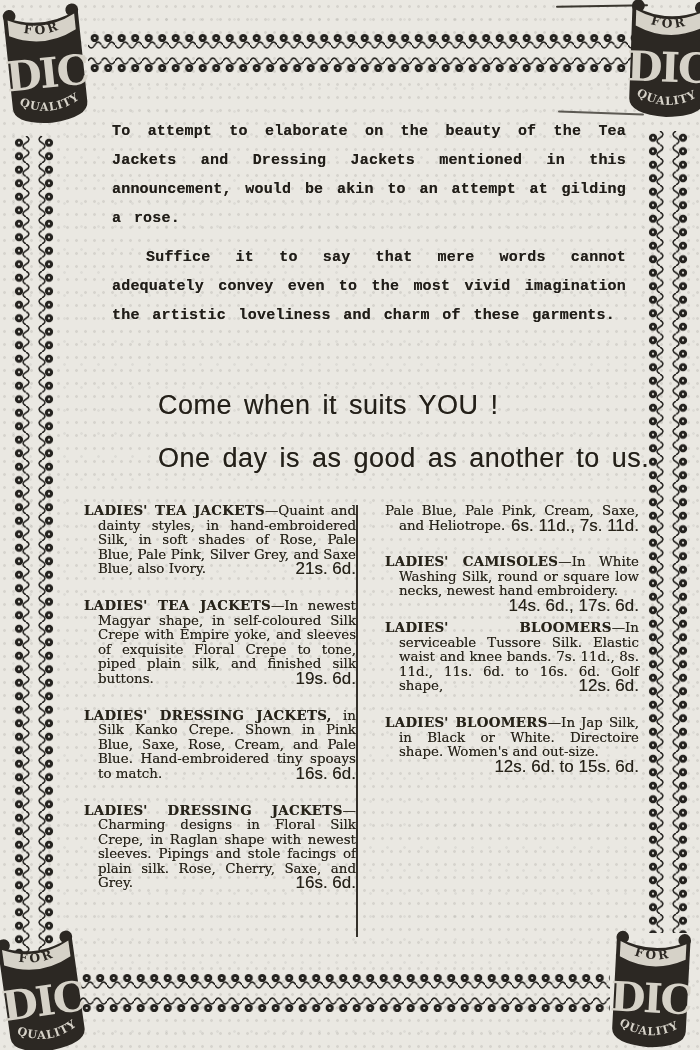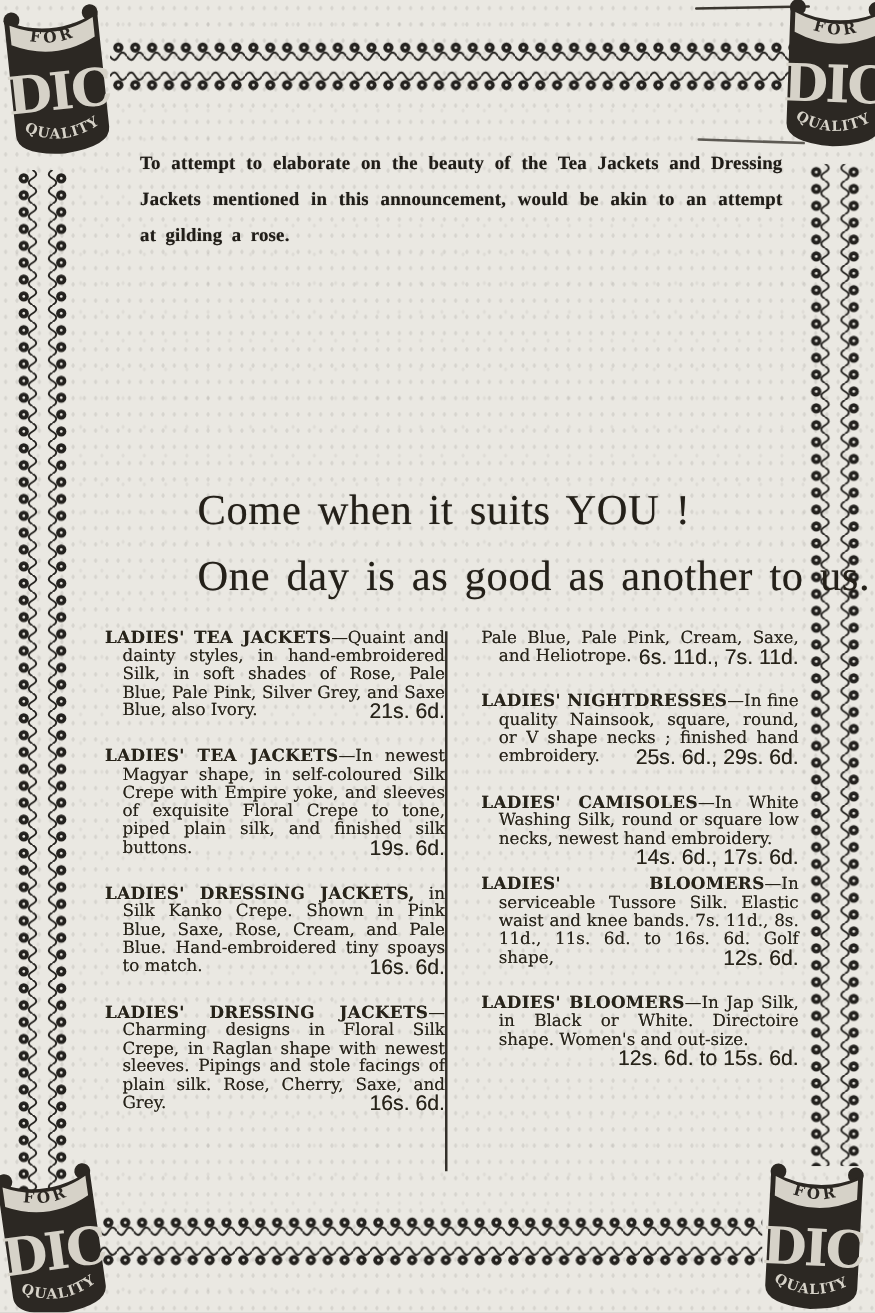--- a/index.html
+++ b/index.html
@@ -24,31 +24,31 @@
   .border-top{left:88px;top:31px;}
   .border-bottom{left:80px;top:971px;}
   .border-left{left:12px;top:136px;}
   .border-right{left:646px;top:131px;}
   .scratch{position:absolute;background:#3a362f;height:2px;border-radius:2px;}
   .scratch.s1{left:556px;top:5px;width:92px;transform:rotate(-1deg);}
   .scratch.s2{left:558px;top:112px;width:86px;transform:rotate(2deg);opacity:.8;}
   
   .intro{
     position:absolute;left:112px;top:117px;width:514px;
-    font-family:Liberation Serif, serif;font-weight:bold;
+    font-family:Liberation Mono, monospace;font-weight:bold;
     font-size:15px;line-height:29px;text-align:justify;
     word-spacing:3.5px;letter-spacing:.2px;color:#201d18;
     text-shadow:0 0 .6px rgba(30,26,20,.65);
   }
   .intro p{margin:0 0 10px 0;}
   .intro p + p{text-indent:34px;}
   
   .headline{
     position:absolute;left:158px;
-    font-family:Liberation Serif, serif;font-size:34px;color:#242019;
+    font-family:Liberation Sans, sans-serif;font-size:27px;color:#242019;
     letter-spacing:.5px;word-spacing:4px;white-space:nowrap;
     text-shadow:0 0 .6px rgba(30,26,20,.5);
   }
   .headline.h1{top:390px;}
   .headline.h2{top:443px;}
   
   .columns{
     position:absolute;left:84px;top:503px;width:557px;
     display:flex;gap:29px;
     font-family:"DejaVu Serif",serif;font-size:13.4px;line-height:14.6px;
@@ -125,36 +125,36 @@
     </svg>
   <svg class="badge bl" viewBox="0 0 90 130">
       <use href="#badgeDef"></use>
     </svg>
   <svg class="badge br" viewBox="0 0 90 130">
       <use href="#badgeDef"></use>
     </svg>
 
   <div class="intro">
     <p>To attempt to elaborate on the beauty of the Tea Jackets and Dressing Jackets mentioned in this announcement, would be akin to an attempt at gilding a rose.</p>
+    <p>Suffice it to say that mere words cannot adequately convey even to the most vivid imagination the artistic loveliness and charm of these garments.</p>
   </div>
 
   <div class="headline h1">Come when it suits YOU !</div>
   <div class="headline h2">One day is as good as another to us.</div>
 
   <div class="col-divider"></div>
 
   <div class="columns">
     <div class="col-left">
       <p class="item"><span class="head">LADIES' TEA JACKETS</span><span>—Quaint and dainty styles, in hand-embroidered Silk, in soft shades of Rose, Pale Blue, Pale Pink, Silver Grey, and Saxe Blue, also Ivory.</span> <span class="price">21s. 6d.</span></p>
       <p class="item"><span class="head">LADIES' TEA JACKETS</span><span>—In newest Magyar shape, in self-coloured Silk Crepe with Empire yoke, and sleeves of exquisite Floral Crepe to tone, piped plain silk, and finished silk buttons.</span> <span class="price">19s. 6d.</span></p>
       <p class="item"><span class="head">LADIES' DRESSING JACKETS,</span><span> in Silk Kanko Crepe.  Shown in Pink Blue, Saxe, Rose, Cream, and Pale Blue.  Hand-embroidered tiny spoays to match.</span> <span class="price">16s. 6d.</span></p>
       <p class="item"><span class="head">LADIES' DRESSING JACKETS</span><span>—Charming designs in Floral Silk Crepe, in Raglan shape with newest sleeves.  Pipings and stole facings of plain silk.  Rose, Cherry, Saxe, and Grey.</span> <span class="price">16s. 6d.</span></p>
     </div>
     <div class="col-right">
       <p class="item"><span class="head"></span><span>Pale Blue, Pale Pink, Cream, Saxe, and Heliotrope.</span> <span class="price">6s. 11d., 7s. 11d.</span></p>
-      <p class="item"><span class="head">LADIES' NIGHTDRESSES</span><span>—In fine quality Nainsook, square, round, or V shape necks ; finished hand embroidery.</span> <span class="price">25s. 6d., 29s. 6d.</span></p>
       <p class="item"><span class="head">LADIES' CAMISOLES</span><span>—In White Washing Silk, round or square low necks, newest hand embroidery.</span> <span class="price">14s. 6d., 17s. 6d.</span></p>
       <p class="item"><span class="head">LADIES' BLOOMERS</span><span>—In serviceable Tussore Silk.  Elastic waist and knee bands.  7s. 11d., 8s. 11d., 11s. 6d. to 16s. 6d.  Golf shape,</span> <span class="price">12s. 6d.</span></p>
       <p class="item"><span class="head">LADIES' BLOOMERS</span><span>—In Jap Silk, in Black or White.  Directoire shape.  Women's and out-size.</span> <span class="price">12s. 6d. to 15s. 6d.</span></p>
     </div>
   </div>
 
 </div>
 
 </body></html>

